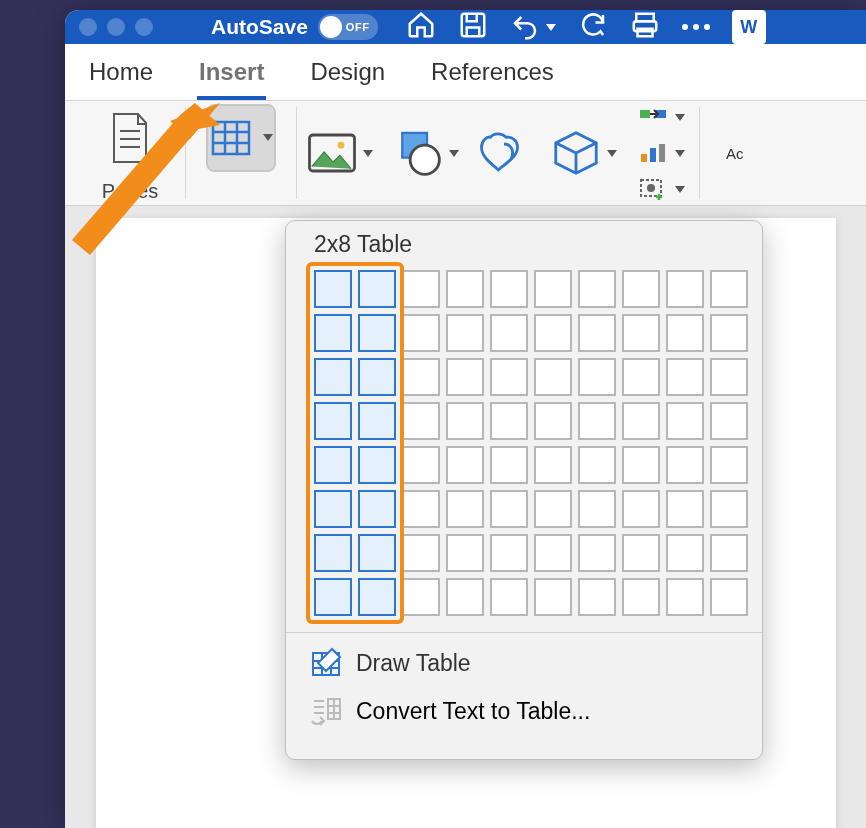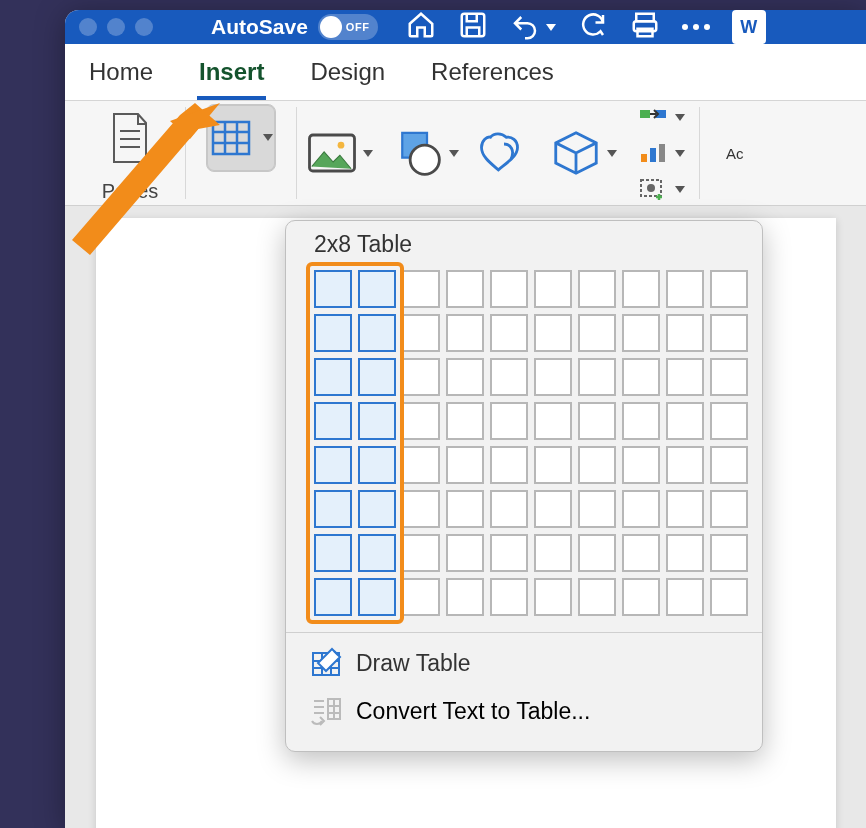--- a/index.html
+++ b/index.html
@@ -25,21 +25,21 @@
   .toggle-label { font-size: 11px; font-weight: 700; letter-spacing: .5px; }
 
   .tbicons { display:flex; gap: 22px; margin-left: 18px; align-items:center; }
   .tbicons svg { width: 30px; height: 30px; }
   .more-dots { display:flex; gap:5px; }
   .more-dots span{ width:6px;height:6px;border-radius:50%;background:#fff;}
 
   
   .tabs { height: 66px; display:flex; align-items:center; gap: 42px; padding: 0 22px; border-bottom: 1px solid #d5d5d5; background:#fff; }
   .tab { font-size: 24px; color: #333; cursor: pointer; padding: 10px 2px; }
-  .tab.active { font-weight: 700; color: #14532d; border-bottom: 4px solid #185abd; margin-top:4px; }
+  .tab.active { font-weight: 700; color: #737373; border-bottom: 4px solid #185abd; margin-top:4px; }
 
   
   .ribbon { height: 128px; background: #f6f6f6; border-bottom: 1px solid #d0d0d0; display:flex; align-items:center; padding: 0 16px; }
   .group { display:flex; flex-direction:column; align-items:center; gap:4px; padding: 0 14px; }
   .group-label { font-size: 20px; color:#444; margin-top:4px;}
   .groupsep { width:1px; height: 92px; background:#d8d8d8; margin:0 6px; }
 
   .bigbtn { width: 70px; height: 68px; border-radius: 8px; display:flex; align-items:center; justify-content:center; }
   .bigbtn.pressed { background:#d9d9d9; border:1px solid #c7c7c7; box-shadow: inset 0 0 0 1px #c7c7c7; }
   .bigbtn .caret { width:0;height:0;border-left:5px solid transparent;border-right:5px solid transparent;border-top:7px solid #555; margin-left:6px;}
@@ -54,21 +54,21 @@
   .smallcol svg{ width:28px;height:24px;}
 
   
   .docarea { flex:1; background:#e8e8e8; display:flex; justify-content:center; padding-top: 12px; }
   .page { width: 740px; height: 900px; background:#fff; box-shadow: 0 2px 8px rgba(0,0,0,.15); }
 
   
   .dropdown {
     position:absolute; top: 210px; left: 220px; width: 478px;
     background:#f2f2f2; border:1px solid #bfbfbf; border-radius: 10px;
-    box-shadow: 0 8px 28px rgba(0,0,0,.25); padding-bottom: 16px;
+    box-shadow: 0 8px 28px rgba(0,0,0,.25); padding-bottom: 24px;
   }
   .dd-title { font-size: 23px; color:#333; padding: 10px 28px 4px; }
   .grid { padding: 8px 28px 16px; display:grid; grid-template-columns: repeat(10, 38px); grid-template-rows: repeat(8, 38px); gap: 6px 6px; position:relative; }
   .cell { width: 38px; height: 38px; background:#fff; border: 2px solid #b7b7b7; }
   .cell.sel { background:#e4f0fb; border-color:#2e77d0; }
   .hl { position:absolute; border:4px solid #f28c1a; border-radius:6px; pointer-events:none; }
 
   .dd-sep { height:1px; background:#cfcfcf; margin: 0 0 6px; }
   .dd-item { display:flex; align-items:center; gap:14px; font-size:23px; color:#333; padding: 8px 24px; }
   .dd-item.disabled { color:#000000; }

